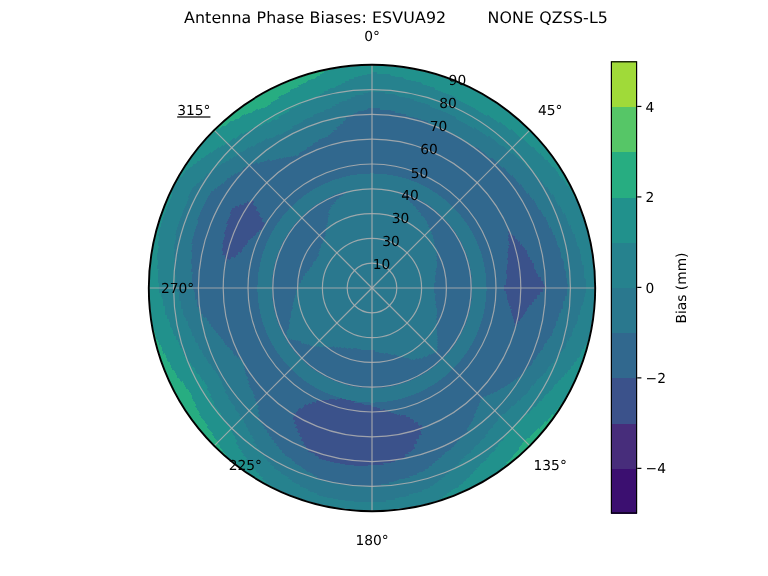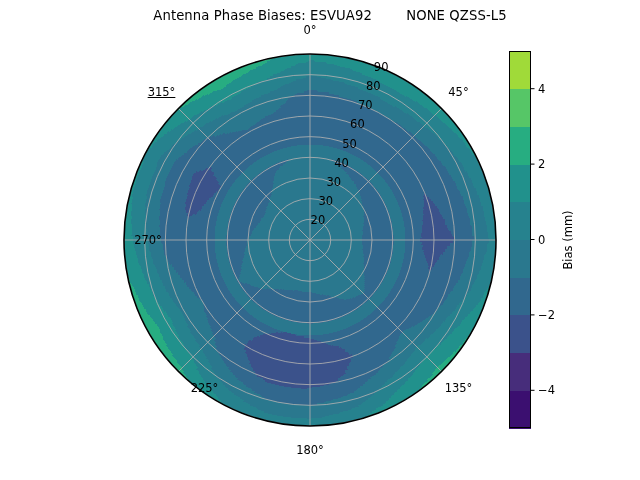--- a/index.html
+++ b/index.html
@@ -1094,21 +1094,21 @@
         <circle cx="192" cy="192" r="186" fill="none" stroke="#000000" stroke-width="1.6"></circle>
       </svg>
   <div class="theta-label" style="left: 192px; top: -18px; transform: translate(-50%, -50%);">0°</div>
       <div class="theta-label" style="left: 340.492px; top: 43.5076px; transform: translate(-50%, -50%);">45°</div>
       <div class="theta-label" style="left: 402px; top: 192px; transform: translate(-50%, -50%);">90</div>
       <div class="theta-label" style="left: 340.492px; top: 340.492px; transform: translate(-50%, -50%); text-align: center;">135°</div>
       <div class="theta-label" style="left: 192px; top: 402px; transform: translate(-50%, -50%);">180°</div>
       <div class="theta-label" style="left: 43.5076px; top: 340.492px; transform: translate(-50%, -50%); margin-left: 43px;">225°</div>
       <div class="theta-label" style="left: -18px; top: 192px; transform: translate(-50%, -50%); margin-left: 48px;">270°</div>
       <div class="theta-label" style="left: 43.5076px; top: 43.5076px; transform: translate(-50%, -50%); text-decoration: underline;">315°</div>
-      <div class="r-label" style="left: 199.909px; top: 171.906px; transform: translate(-50%, -50%);">20</div>
+      <div class="r-label" style="left: 199.909px; top: 171.906px; transform: translate(-50%, -50%);">10</div>
       <div class="r-label" style="left: 207.818px; top: 152.813px; transform: translate(-50%, -50%);">30</div>
       <div class="r-label" style="left: 215.726px; top: 133.719px; transform: translate(-50%, -50%);">30</div>
       <div class="r-label" style="left: 223.635px; top: 114.626px; transform: translate(-50%, -50%);">40</div>
       <div class="r-label" style="left: 231.544px; top: 95.5324px; transform: translate(-50%, -50%);">50</div>
       <div class="r-label" style="left: 239.453px; top: 76.4389px; transform: translate(-50%, -50%);">60</div>
       <div class="r-label" style="left: 247.362px; top: 57.3454px; transform: translate(-50%, -50%);">70</div>
       <div class="r-label" style="left: 255.27px; top: 38.2519px; transform: translate(-50%, -50%);">80</div>
       <div class="r-label" style="left: 263.179px; top: 19.1584px; transform: translate(-50%, -50%);">90</div>
     </div>
 

